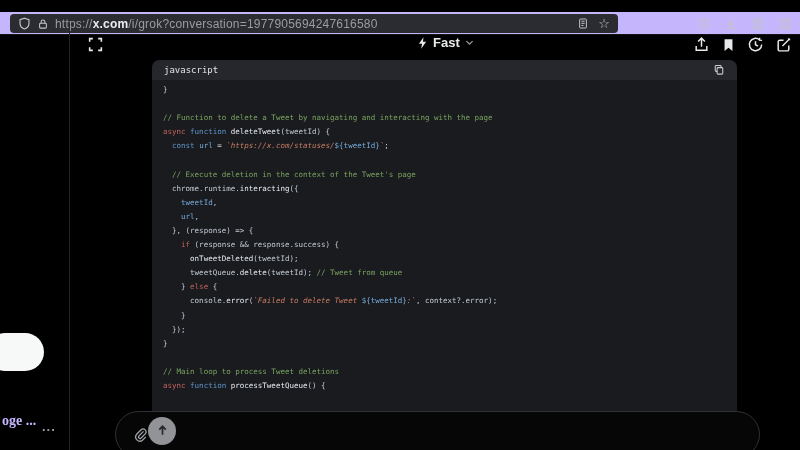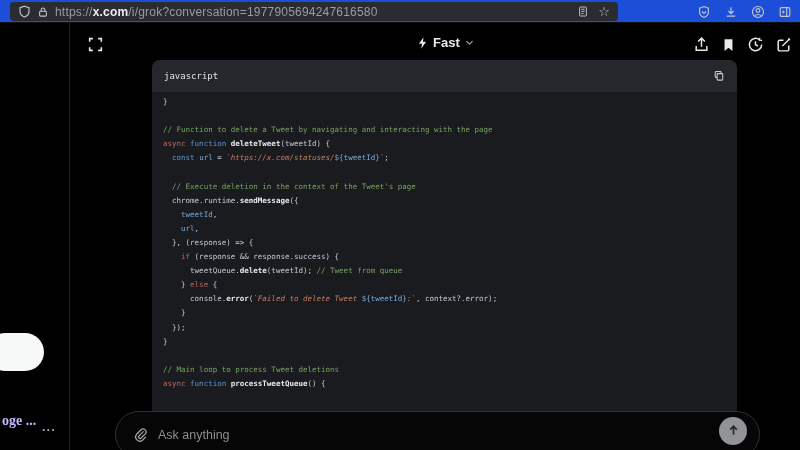--- a/index.html
+++ b/index.html
@@ -3,22 +3,22 @@
 <meta charset="utf-8">
 <style>
   * { margin:0; padding:0; box-sizing:border-box; }
   html,body { background:#000; }
   .screen {
     position:relative; width:800px; height:450px; overflow:hidden;
     background:#000; font-family:"Liberation Sans", sans-serif;
   }
   
   .browser-bar {
-    position:absolute; top:0; left:0; width:800px; height:23px;
-    background:#1d4ed8; border-bottom:1px solid #131316;
+    position:absolute; top:12px; left:0; width:800px; height:23px;
+    background:#c4b5fd; border-bottom:1px solid #131316;
   }
   .url-field {
     position:absolute; left:10px; top:2px; width:608px; height:19px;
     background:#2b2c31; border-radius:4px;
     display:flex; align-items:center; padding:0 8px; gap:6px;
   }
   .url-field svg { flex:0 0 auto; }
   .url-text {
     font-size:12px; color:#9a9ca2; white-space:nowrap; overflow:hidden;
     letter-spacing:.2px;
@@ -60,36 +60,36 @@
     position:absolute; right:8px; top:36px; display:flex; align-items:center; gap:11px;
   }
   .gicon { color:#e7e9ea; display:flex; align-items:center; cursor:pointer; }
   
   .code-block {
     position:absolute; left:152px; top:60px; width:585px; height:390px;
     border-radius:8px 8px 0 0; overflow:hidden; background:#191b1f;
   }
   .code-header {
     height:20px; background:#26272c; display:flex; align-items:center;
-    justify-content:space-between; padding:16px 12px;
+    justify-content:space-between; padding:4px 12px;
   }
   .code-lang {
     font-family:"DejaVu Sans Mono", monospace; font-size:9px; color:#e3e5e8;
   }
   .copy-btn { color:#c9cbd0; display:flex; cursor:pointer; }
   .code-body {
     padding:3px 11px; font-family:"DejaVu Sans Mono", monospace;
     font-size:7.5px; line-height:14.1px;
   }
   .code-line { white-space:pre; height:14.1px; }
   .tok-d  { color:#c6ccd4; }
   .tok-c  { color:#7aa45f; }
   .tok-k1 { color:#c2635d; }
   .tok-k2 { color:#6094c8; }
-  .tok-fn { color:#e8ecf1; font-weight:bold; }
+  .tok-fn { color:#e8ecf1; font-weight:normal; }
   .tok-v  { color:#77abdb; }
   .tok-s  { color:#c87b62;font-style:italic; }
   
   .composer {
     position:absolute; left:115px; top:411px; width:645px; height:47px;
     background:#060607; border:1px solid #2f3136; border-radius:26px;
     display:flex; align-items:center; padding:0 12px 0 16px; z-index:5;
   }
   .clip { color:#a0a3a7; display:flex; flex:0 0 auto; }
   .composer input {
@@ -221,44 +221,44 @@
       </span>
     </div>
     <div class="code-body">
         <div class="code-line"><span class="tok-d">}</span></div>
         <div class="code-line">&nbsp;</div>
         <div class="code-line"><span class="tok-c">// Function to delete a Tweet by navigating and interacting with the page</span></div>
         <div class="code-line"><span class="tok-k1">async </span><span class="tok-k2">function </span><span class="tok-fn">deleteTweet</span><span class="tok-d">(tweetId) {</span></div>
         <div class="code-line"><span class="tok-d">  </span><span class="tok-k2">const </span><span class="tok-v">url</span><span class="tok-d"> = </span><span class="tok-s">`https://x.com/statuses/</span><span class="tok-v">${tweetId}</span><span class="tok-s">`</span><span class="tok-d">;</span></div>
         <div class="code-line">&nbsp;</div>
         <div class="code-line"><span class="tok-d">  </span><span class="tok-c">// Execute deletion in the context of the Tweet's page</span></div>
-        <div class="code-line"><span class="tok-d">  chrome.runtime.</span><span class="tok-fn">sendMessage</span><span class="tok-d">({</span></div>
+        <div class="code-line"><span class="tok-d">  chrome.runtime.</span><span class="tok-fn">interacting</span><span class="tok-d">({</span></div>
         <div class="code-line"><span class="tok-d">    </span><span class="tok-v">tweetId</span><span class="tok-d">,</span></div>
         <div class="code-line"><span class="tok-d">    </span><span class="tok-v">url</span><span class="tok-d">,</span></div>
         <div class="code-line"><span class="tok-d">  }, (response) =&gt; {</span></div>
         <div class="code-line"><span class="tok-d">    </span><span class="tok-k1">if</span><span class="tok-d"> (response &amp;&amp; response.success) {</span></div>
+        <div class="code-line"><span class="tok-d">      </span><span class="tok-fn">onTweetDeleted</span><span class="tok-d">(tweetId);</span></div>
         <div class="code-line"><span class="tok-d">      tweetQueue.</span><span class="tok-fn">delete</span><span class="tok-d">(tweetId); </span><span class="tok-c">// Tweet from queue</span></div>
         <div class="code-line"><span class="tok-d">    } </span><span class="tok-k1">else</span><span class="tok-d"> {</span></div>
         <div class="code-line"><span class="tok-d">      console.</span><span class="tok-fn">error</span><span class="tok-d">(</span><span class="tok-s">`Failed to delete Tweet </span><span class="tok-v">${tweetId}</span><span class="tok-s">:`</span><span class="tok-d">, context?.error);</span></div>
         <div class="code-line"><span class="tok-d">    }</span></div>
         <div class="code-line"><span class="tok-d">  });</span></div>
         <div class="code-line"><span class="tok-d">}</span></div>
         <div class="code-line">&nbsp;</div>
         <div class="code-line"><span class="tok-c">// Main loop to process Tweet deletions</span></div>
         <div class="code-line"><span class="tok-k1">async </span><span class="tok-k2">function </span><span class="tok-fn">processTweetQueue</span><span class="tok-d">() {</span></div>
       </div>
   </div>
 
   <div class="composer">
     <span class="clip">
       <svg width="16" height="16" viewBox="0 0 16 16" fill="none" stroke="currentColor" stroke-width="1.3">
           <path d="M11.5 4.4 L6.8 9.1 a1.5 1.5 0 0 0 2.1 2.1 L13.2 6.9 a2.9 2.9 0 0 0 -4.1 -4.1 L4.6 7.3 a4.2 4.2 0 0 0 5.9 5.9 l3.3 -3.3"></path>
         </svg>
     </span>
-    <input type="text" placeholder="Ask anything" style="">
     <button class="send-btn">
       <svg width="15" height="15" viewBox="0 0 16 16" fill="none" stroke="currentColor" stroke-width="1.8">
           <path d="M8 12.5 V3.5 M4.5 7 L8 3.5 L11.5 7"></path>
         </svg>
     </button>
   </div>
 
 </div>
 
 </body></html>

